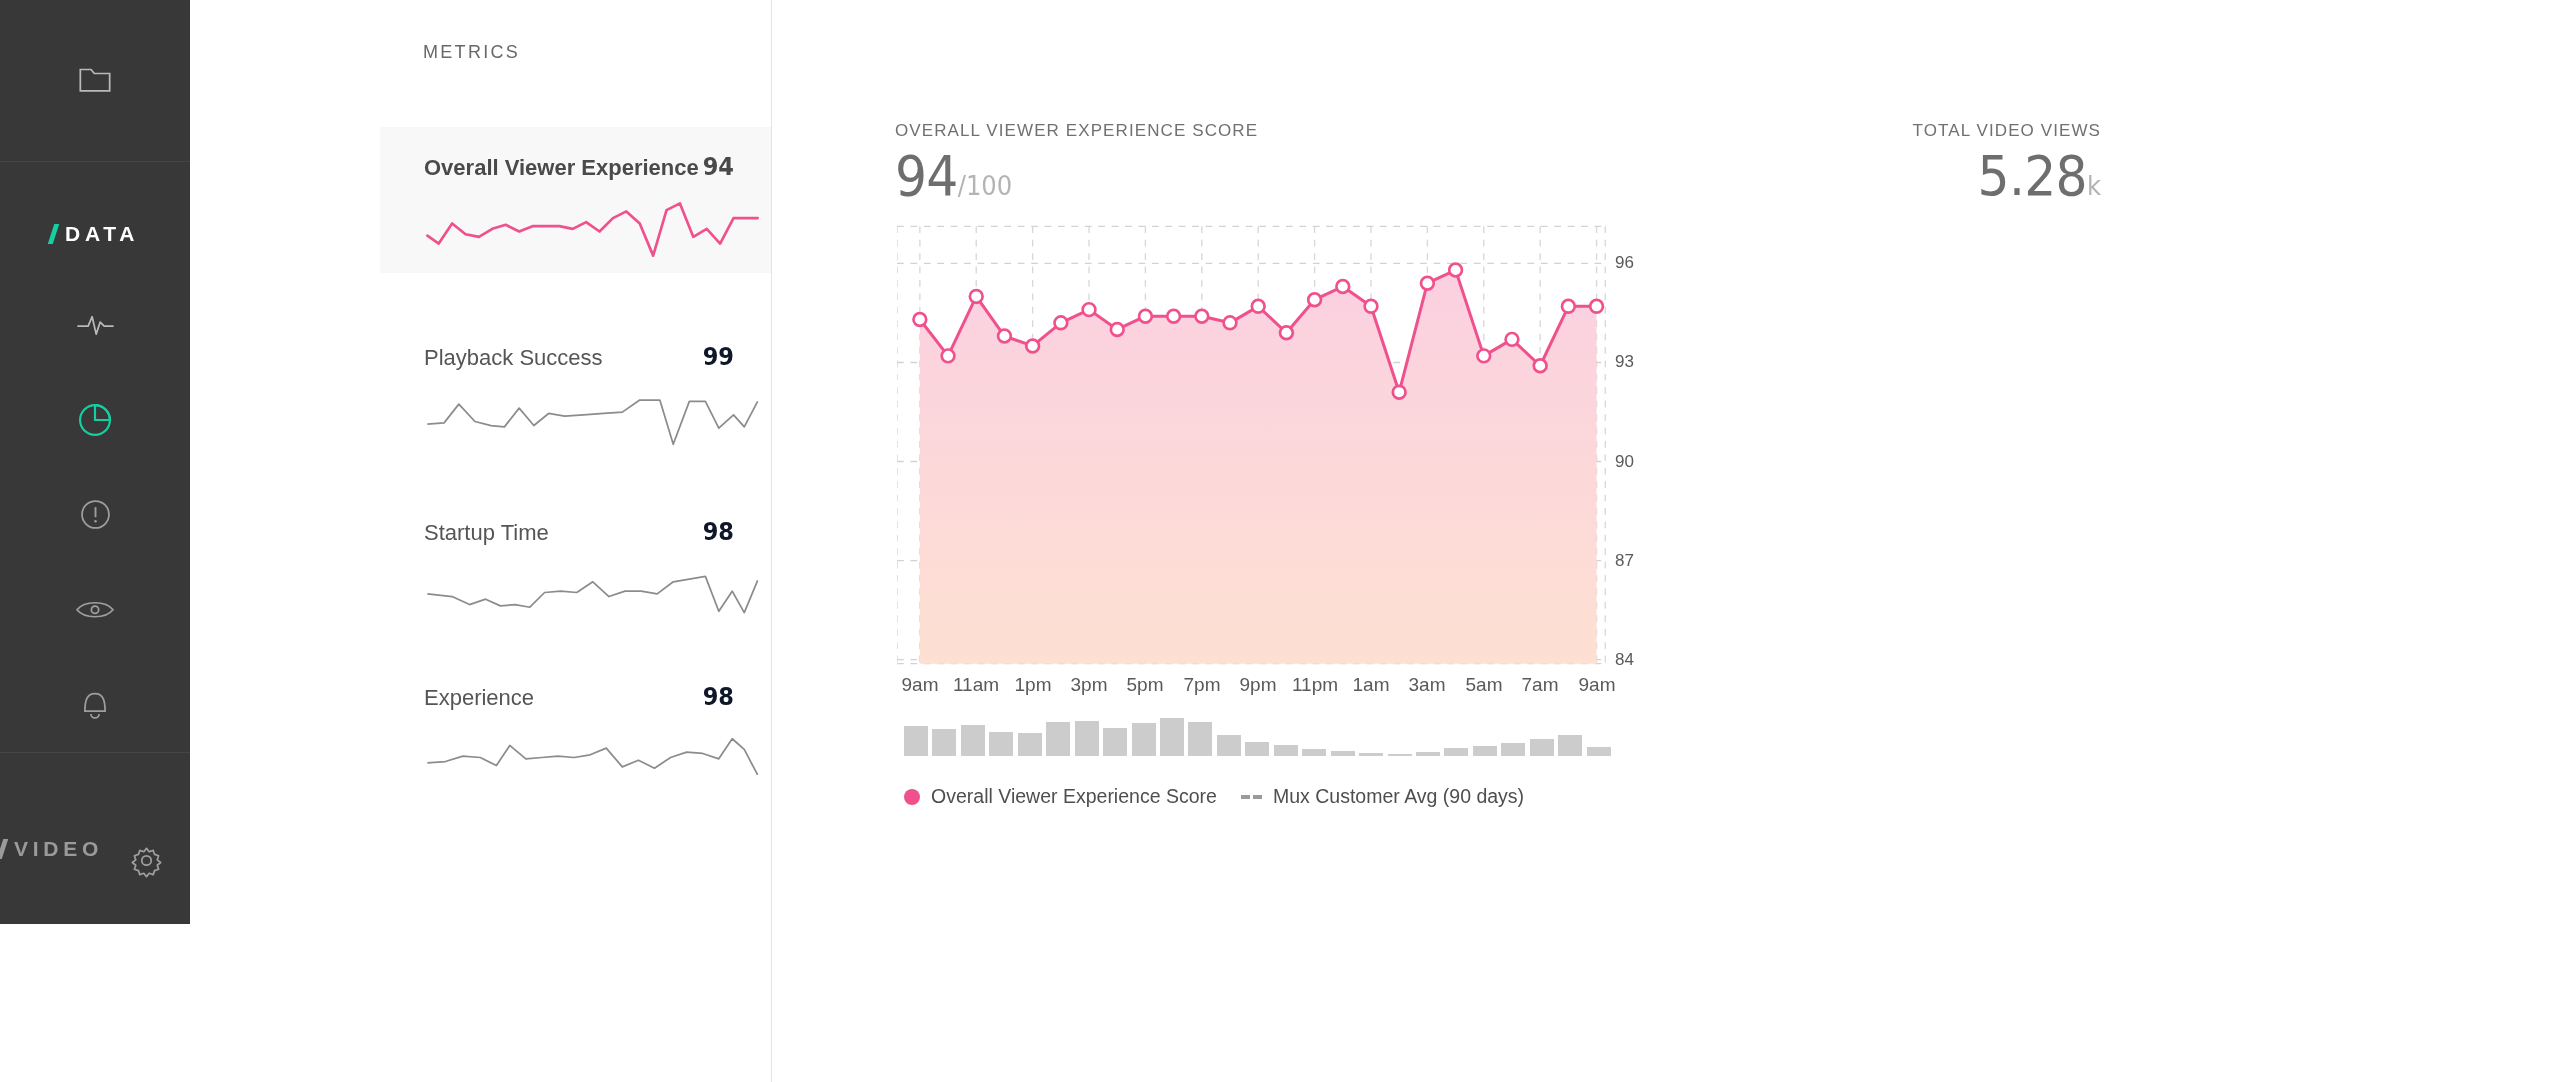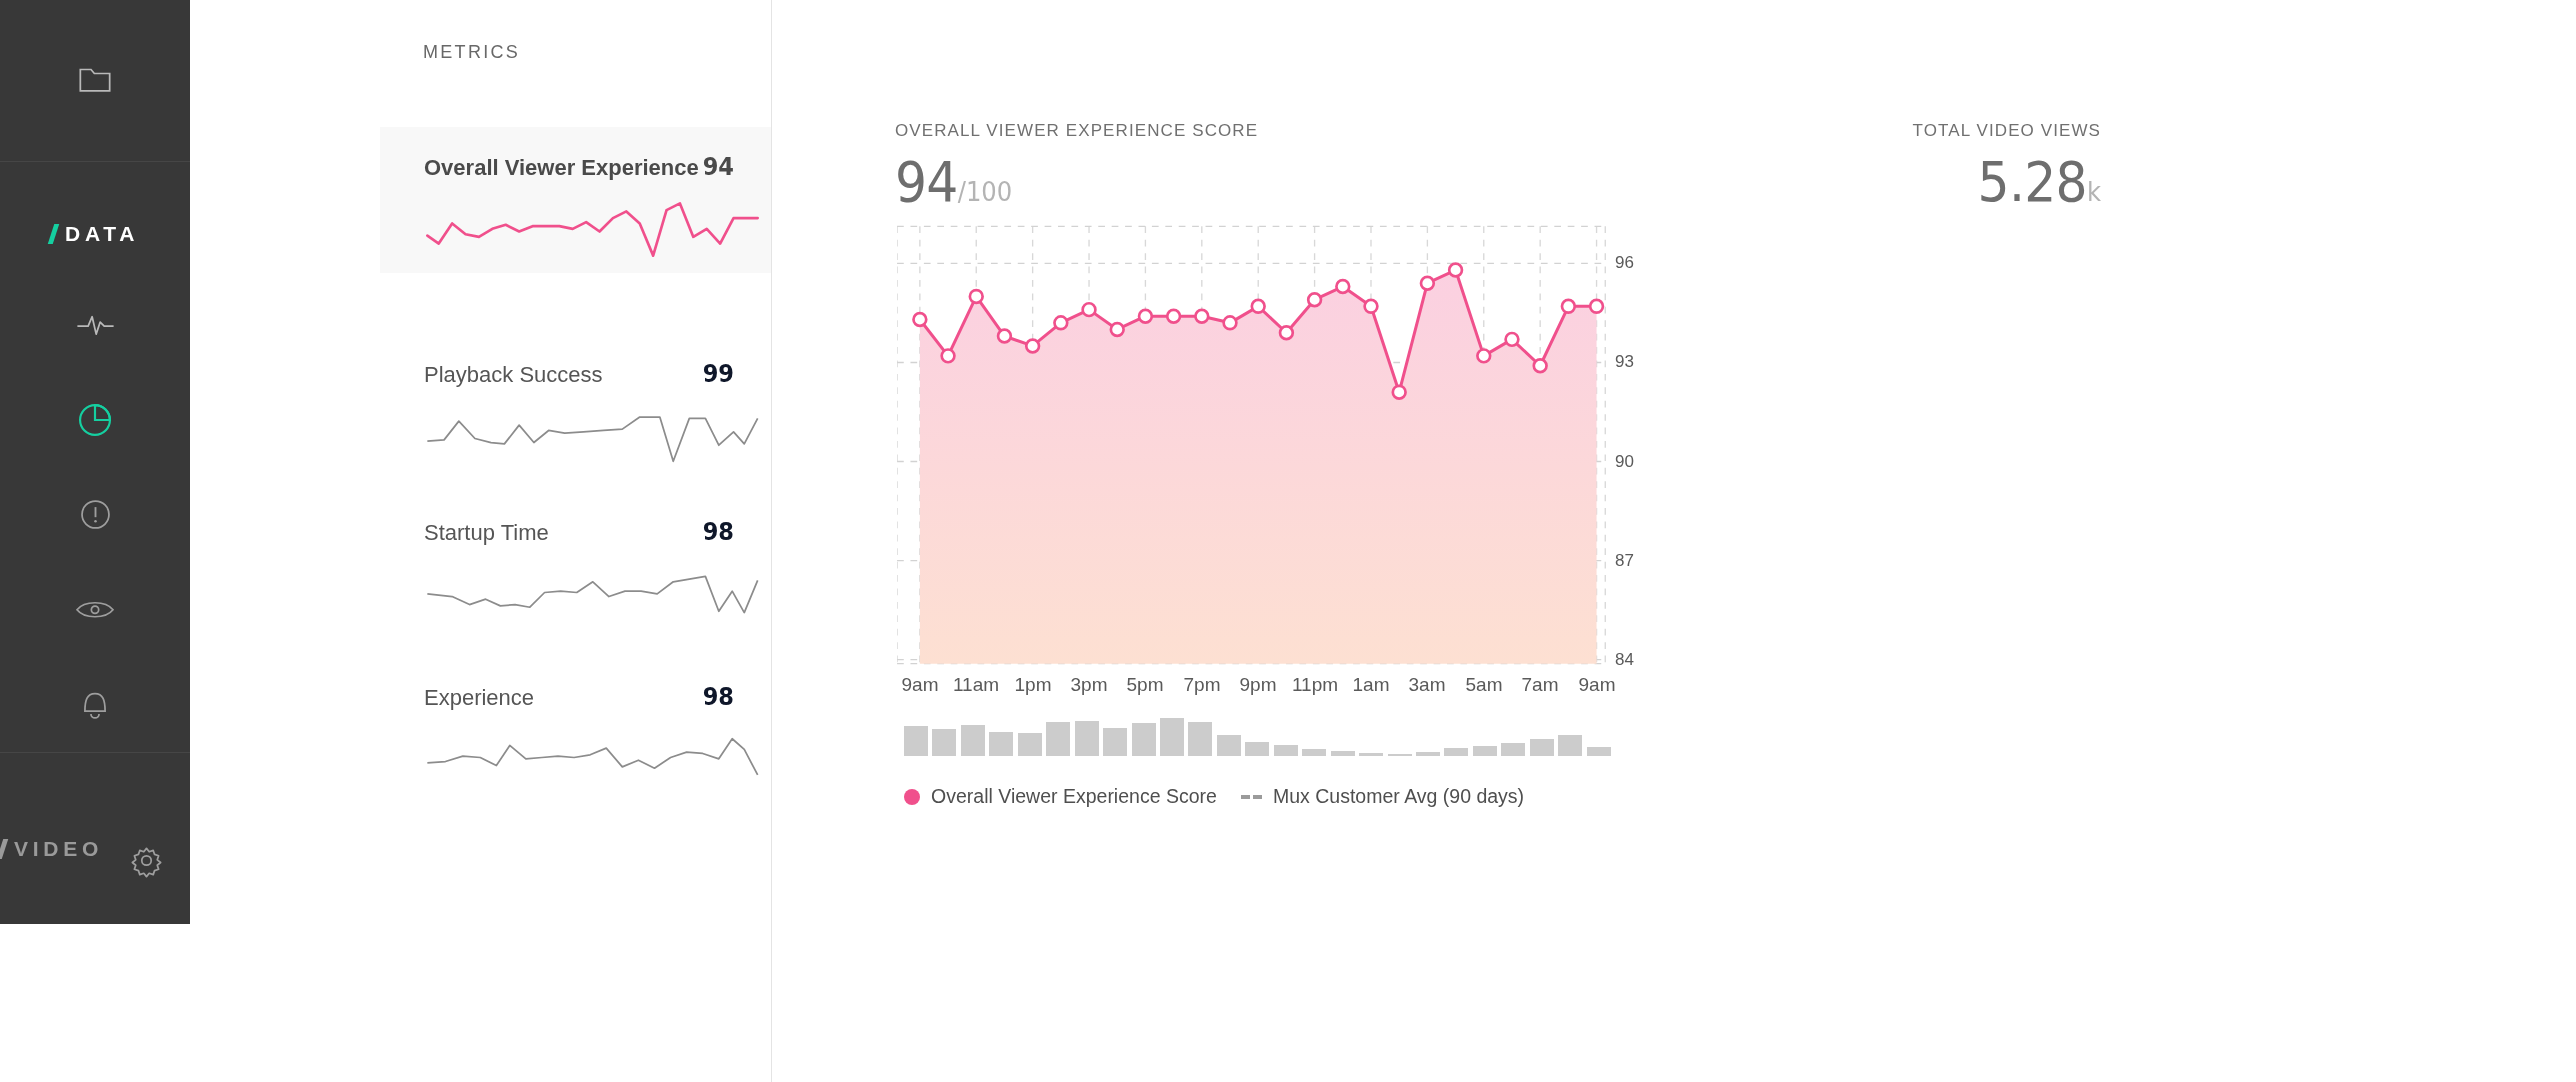--- a/index.html
+++ b/index.html
@@ -97,21 +97,21 @@
   }
 
   
   .main{flex:1 1 auto;position:relative;height:1034px;background:#fff;}
   .stat-block{position:absolute;}
   .stat-label{
     font-size:17px;letter-spacing:1.1px;color:#707070;
     line-height:24px;font-weight:400;
   }
   .stat-value{
-    margin-top:11px;
+    margin-top:5px;
     font-size:56px;color:#6e6e6e;font-weight:400;
     line-height:56px;letter-spacing:-0.7px;
     font-family:"DejaVu Sans Condensed","Liberation Sans",sans-serif;
   }
   .stat-value .suffix{
     font-size:27px;color:#b4b4b4;letter-spacing:0;
   }
   #stat-score{left:123px;top:119px;width:470px;}
   #stat-views{left:1047px;top:119px;width:282px;text-align:right;}
 
@@ -244,21 +244,21 @@
         <span class="score">94</span>
       </div>
       <svg class="spark" viewBox="0 0 500 100" preserveAspectRatio="none">
         <polyline fill="none" stroke="#f0508c" stroke-width="4" stroke-linejoin="round" stroke-linecap="round" points="5,62 22,74 42,44 62,60 82,64 102,52 122,46 142,56 162,48 182,48 202,48 222,52 242,42 262,56 282,36 302,26 322,44 342,92 362,24 382,14 402,64 422,52 442,74 462,36 498,36"></polyline>
       </svg>
       <svg class="chev" viewBox="0 0 24 24">
         <polyline points="9,5 16,12 9,19" fill="none" stroke="#3a3a3a" stroke-width="2.2" stroke-linecap="round" stroke-linejoin="round"></polyline>
       </svg>
     </div>
 
-    <div class="metric" style="top:334px">
+    <div class="metric" style="top:317px">
       <div class="row">
         <span class="name">Playback Success</span>
         <span class="score">99</span>
       </div>
       <svg class="spark" viewBox="0 0 500 100" preserveAspectRatio="none">
         <polyline fill="none" stroke="#8c8c8c" stroke-width="2.6" stroke-linejoin="round" points="5,60 30,58 52,30 76,56 100,62 120,64 142,36 164,62 186,44 210,48 238,46 268,44 296,42 322,24 352,24 372,90 396,26 420,26 440,66 462,46 478,64 498,26"></polyline>
       </svg>
     </div>
 
     <div class="metric" style="top:492px">

